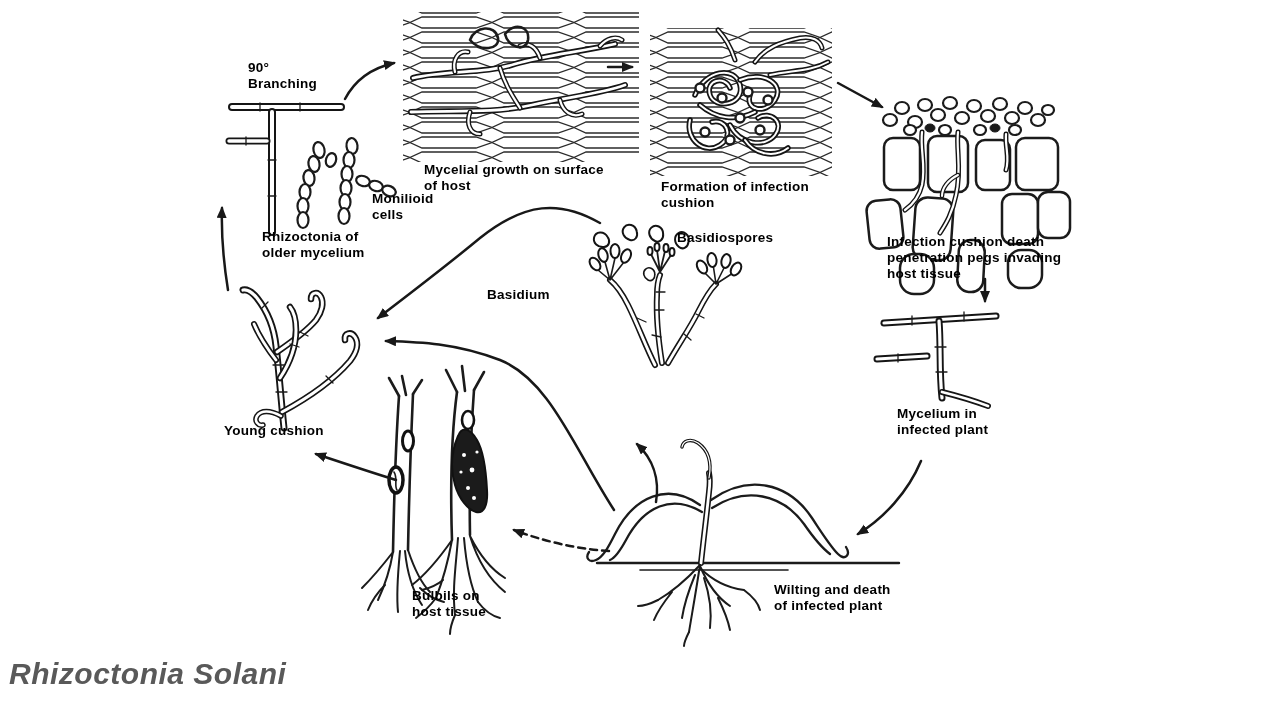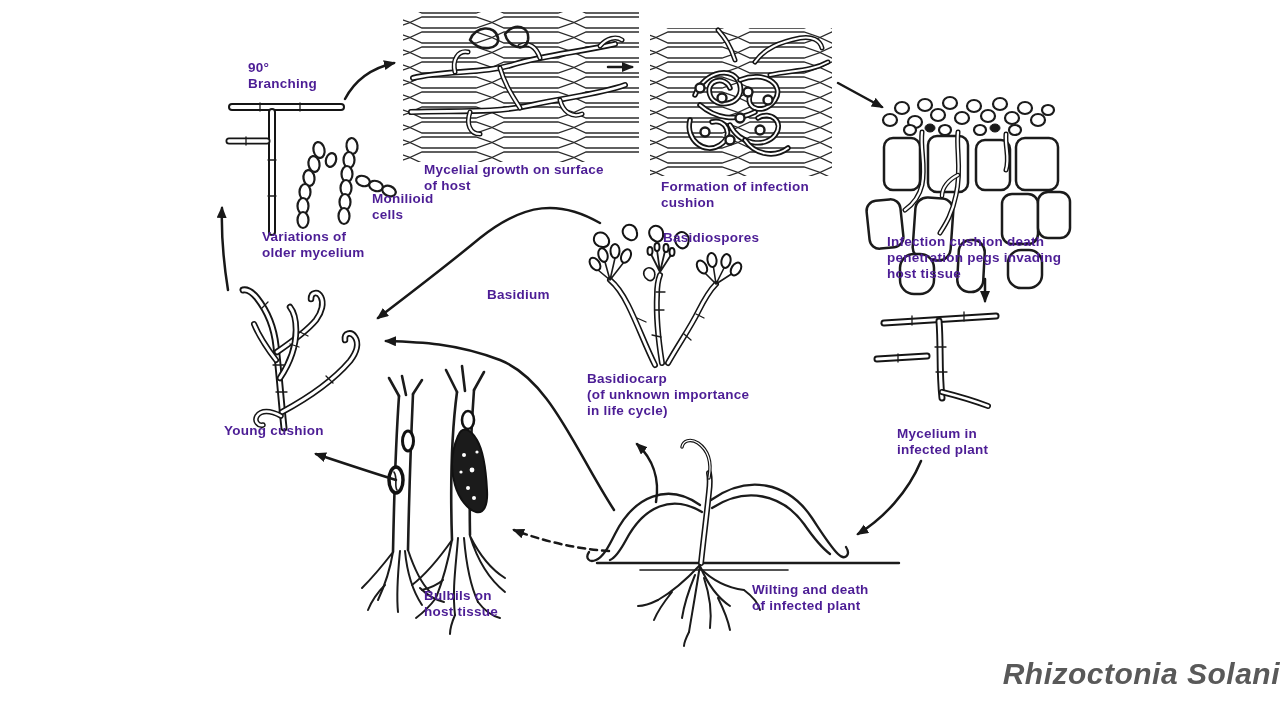--- a/index.html
+++ b/index.html
@@ -1,21 +1,21 @@
 <!DOCTYPE html>
 <html><head>
 <meta charset="utf-8">
 <style>
   html,body{margin:0;padding:0;background:#ffffff;}
   #stage{position:relative;width:1280px;height:720px;background:#ffffff;overflow:hidden;
          font-family:"Liberation Sans",sans-serif;}
   #art{position:absolute;left:0;top:0;}
-  .lbl{position:absolute;font-weight:700;font-size:13.5px;line-height:1.2;color:#4c1d95;
+  .lbl{position:absolute;font-weight:700;font-size:13.5px;line-height:1.2;color:#000000;
        white-space:pre-line;letter-spacing:.25px;}
-  .ttl{position:absolute;left:0;right:0;top:657px;text-align:right;font-style:italic;
+  .ttl{position:absolute;left:9px;right:0;top:657px;text-align:left;font-style:italic;
        font-weight:700;font-size:30px;color:#595959;letter-spacing:.5px;}
   
   .k{fill:none;stroke:#151515;stroke-linecap:round;stroke-linejoin:round;}
   .w{fill:none;stroke:#ffffff;stroke-linecap:round;stroke-linejoin:round;}
   .thin{fill:none;stroke:#1b1b1b;stroke-linecap:round;stroke-linejoin:round;}
   .cellblob{fill:#ffffff;stroke:#1b1b1b;}
   .spore{fill:#ffffff;stroke:#141414;stroke-width:2;}
   .darkspore{fill:#1a1a1a;stroke:#1a1a1a;}
   .arrow{fill:none;stroke:#181818;stroke-width:2.5;stroke-linecap:round;}
 </style>
@@ -348,36 +348,33 @@
     <path class="arrow" marker-end="url(#ah)" d="M614,510 C575,450 550,380 500,360 C455,343 420,342 386,341"></path>
     <path class="arrow" marker-end="url(#ah)" stroke-dasharray="7 5" d="M609,551 C575,549 540,540 514,530"></path>
     <path class="arrow" marker-end="url(#ah)" d="M396,480 C370,472 340,462 316,454"></path>
   </g>
 </svg>
 
 <div class="lbl" style="left:248px;top:60px">90°
 Branching</div>
 <div class="lbl" style="left:372px;top:191px">Monilioid
 cells</div>
-<div class="lbl" style="left:262px;top:229px">Variations of
+<div class="lbl" style="left:262px;top:229px">Rhizoctonia of
 older mycelium</div>
 <div class="lbl" style="left:424px;top:162px">Mycelial growth on surface
 of host</div>
 <div class="lbl" style="left:661px;top:179px">Formation of infection
 cushion</div>
 <div class="lbl" style="left:887px;top:234px">Infection cushion death
 penetration pegs invading
 host tissue</div>
-<div class="lbl" style="left:897px;top:426px">Mycelium in
+<div class="lbl" style="left:897px;top:406px">Mycelium in
 infected plant</div>
-<div class="lbl" style="left:663px;top:230px">Basidiospores</div>
+<div class="lbl" style="left:677px;top:230px">Basidiospores</div>
 <div class="lbl" style="left:487px;top:287px">Basidium</div>
-<div class="lbl" style="left:587px;top:371px">Basidiocarp
-(of unknown importance
-in life cycle)</div>
 <div class="lbl" style="left:224px;top:423px">Young cushion</div>
-<div class="lbl" style="left:424px;top:588px">Bulbils on
+<div class="lbl" style="left:412px;top:588px">Bulbils on
 host tissue</div>
-<div class="lbl" style="left:752px;top:582px">Wilting and death
+<div class="lbl" style="left:774px;top:582px">Wilting and death
 of infected plant</div>
 <div class="ttl">Rhizoctonia Solani</div>
 
 </div>
 
 </body></html>

